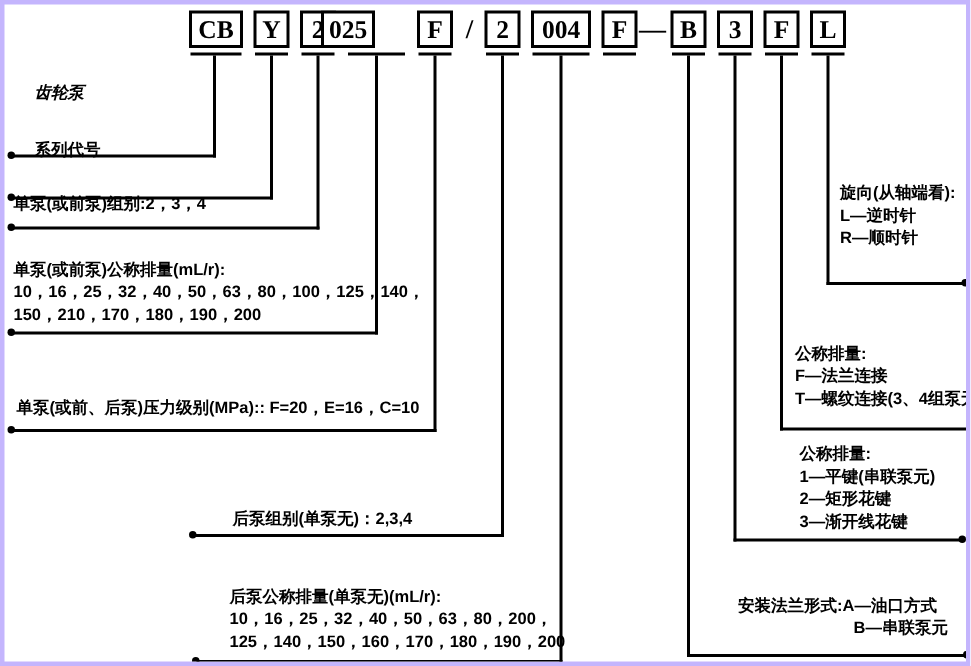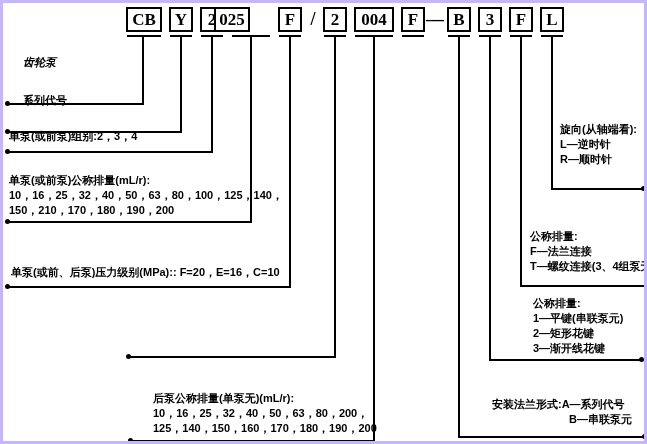--- a/index.html
+++ b/index.html
@@ -104,20 +104,21 @@
   <div class="lbl" style="left:6px;top:126px;">单泵(或前泵)组别:2，3，4</div>
 
   <div>
     <div class="lbl" style="left:6px;top:170px;">单泵(或前泵)公称排量(mL/r):</div>
     <div class="lbl" style="left:6px;top:185px;">10，16，25，32，40，50，63，80，100，125，140，</div>
     <div class="lbl" style="left:6px;top:200px;">150，210，170，180，190，200</div>
   </div>
 
   <div class="lbl" style="left:8px;top:262px;">单泵(或前、后泵)压力级别(MPa):: F=20，E=16，C=10</div>
 
+  <div class="lbl" style="left:152px;top:336px;">后泵组别(单泵无)：2,3,4</div>
 
   <div>
     <div class="lbl" style="left:150px;top:388px;">后泵公称排量(单泵无)(mL/r):</div>
     <div class="lbl" style="left:150px;top:403px;">10，16，25，32，40，50，63，80，200，</div>
     <div class="lbl" style="left:150px;top:418px;">125，140，150，160，170，180，190，200</div>
   </div>
 
   <div>
     <div class="lbl" style="left:557px;top:119px;">旋向(从轴端看):</div>
     <div class="lbl" style="left:557px;top:134px;">L—逆时针</div>
@@ -131,17 +132,17 @@
   </div>
 
   <div>
     <div class="lbl" style="left:530px;top:293px;">公称排量:</div>
     <div class="lbl" style="left:530px;top:308px;">1—平键(串联泵元)</div>
     <div class="lbl" style="left:530px;top:323px;">2—矩形花键</div>
     <div class="lbl" style="left:530px;top:338px;">3—渐开线花键</div>
   </div>
 
   <div>
-    <div class="lbl" style="left:489px;top:394px;">安装法兰形式:A—系列代号</div>
+    <div class="lbl" style="left:489px;top:394px;">安装法兰形式:A—油口方式</div>
     <div class="lbl" style="left:566px;top:409px;">B—串联泵元</div>
   </div>
 
 </div>
 
 </body></html>

